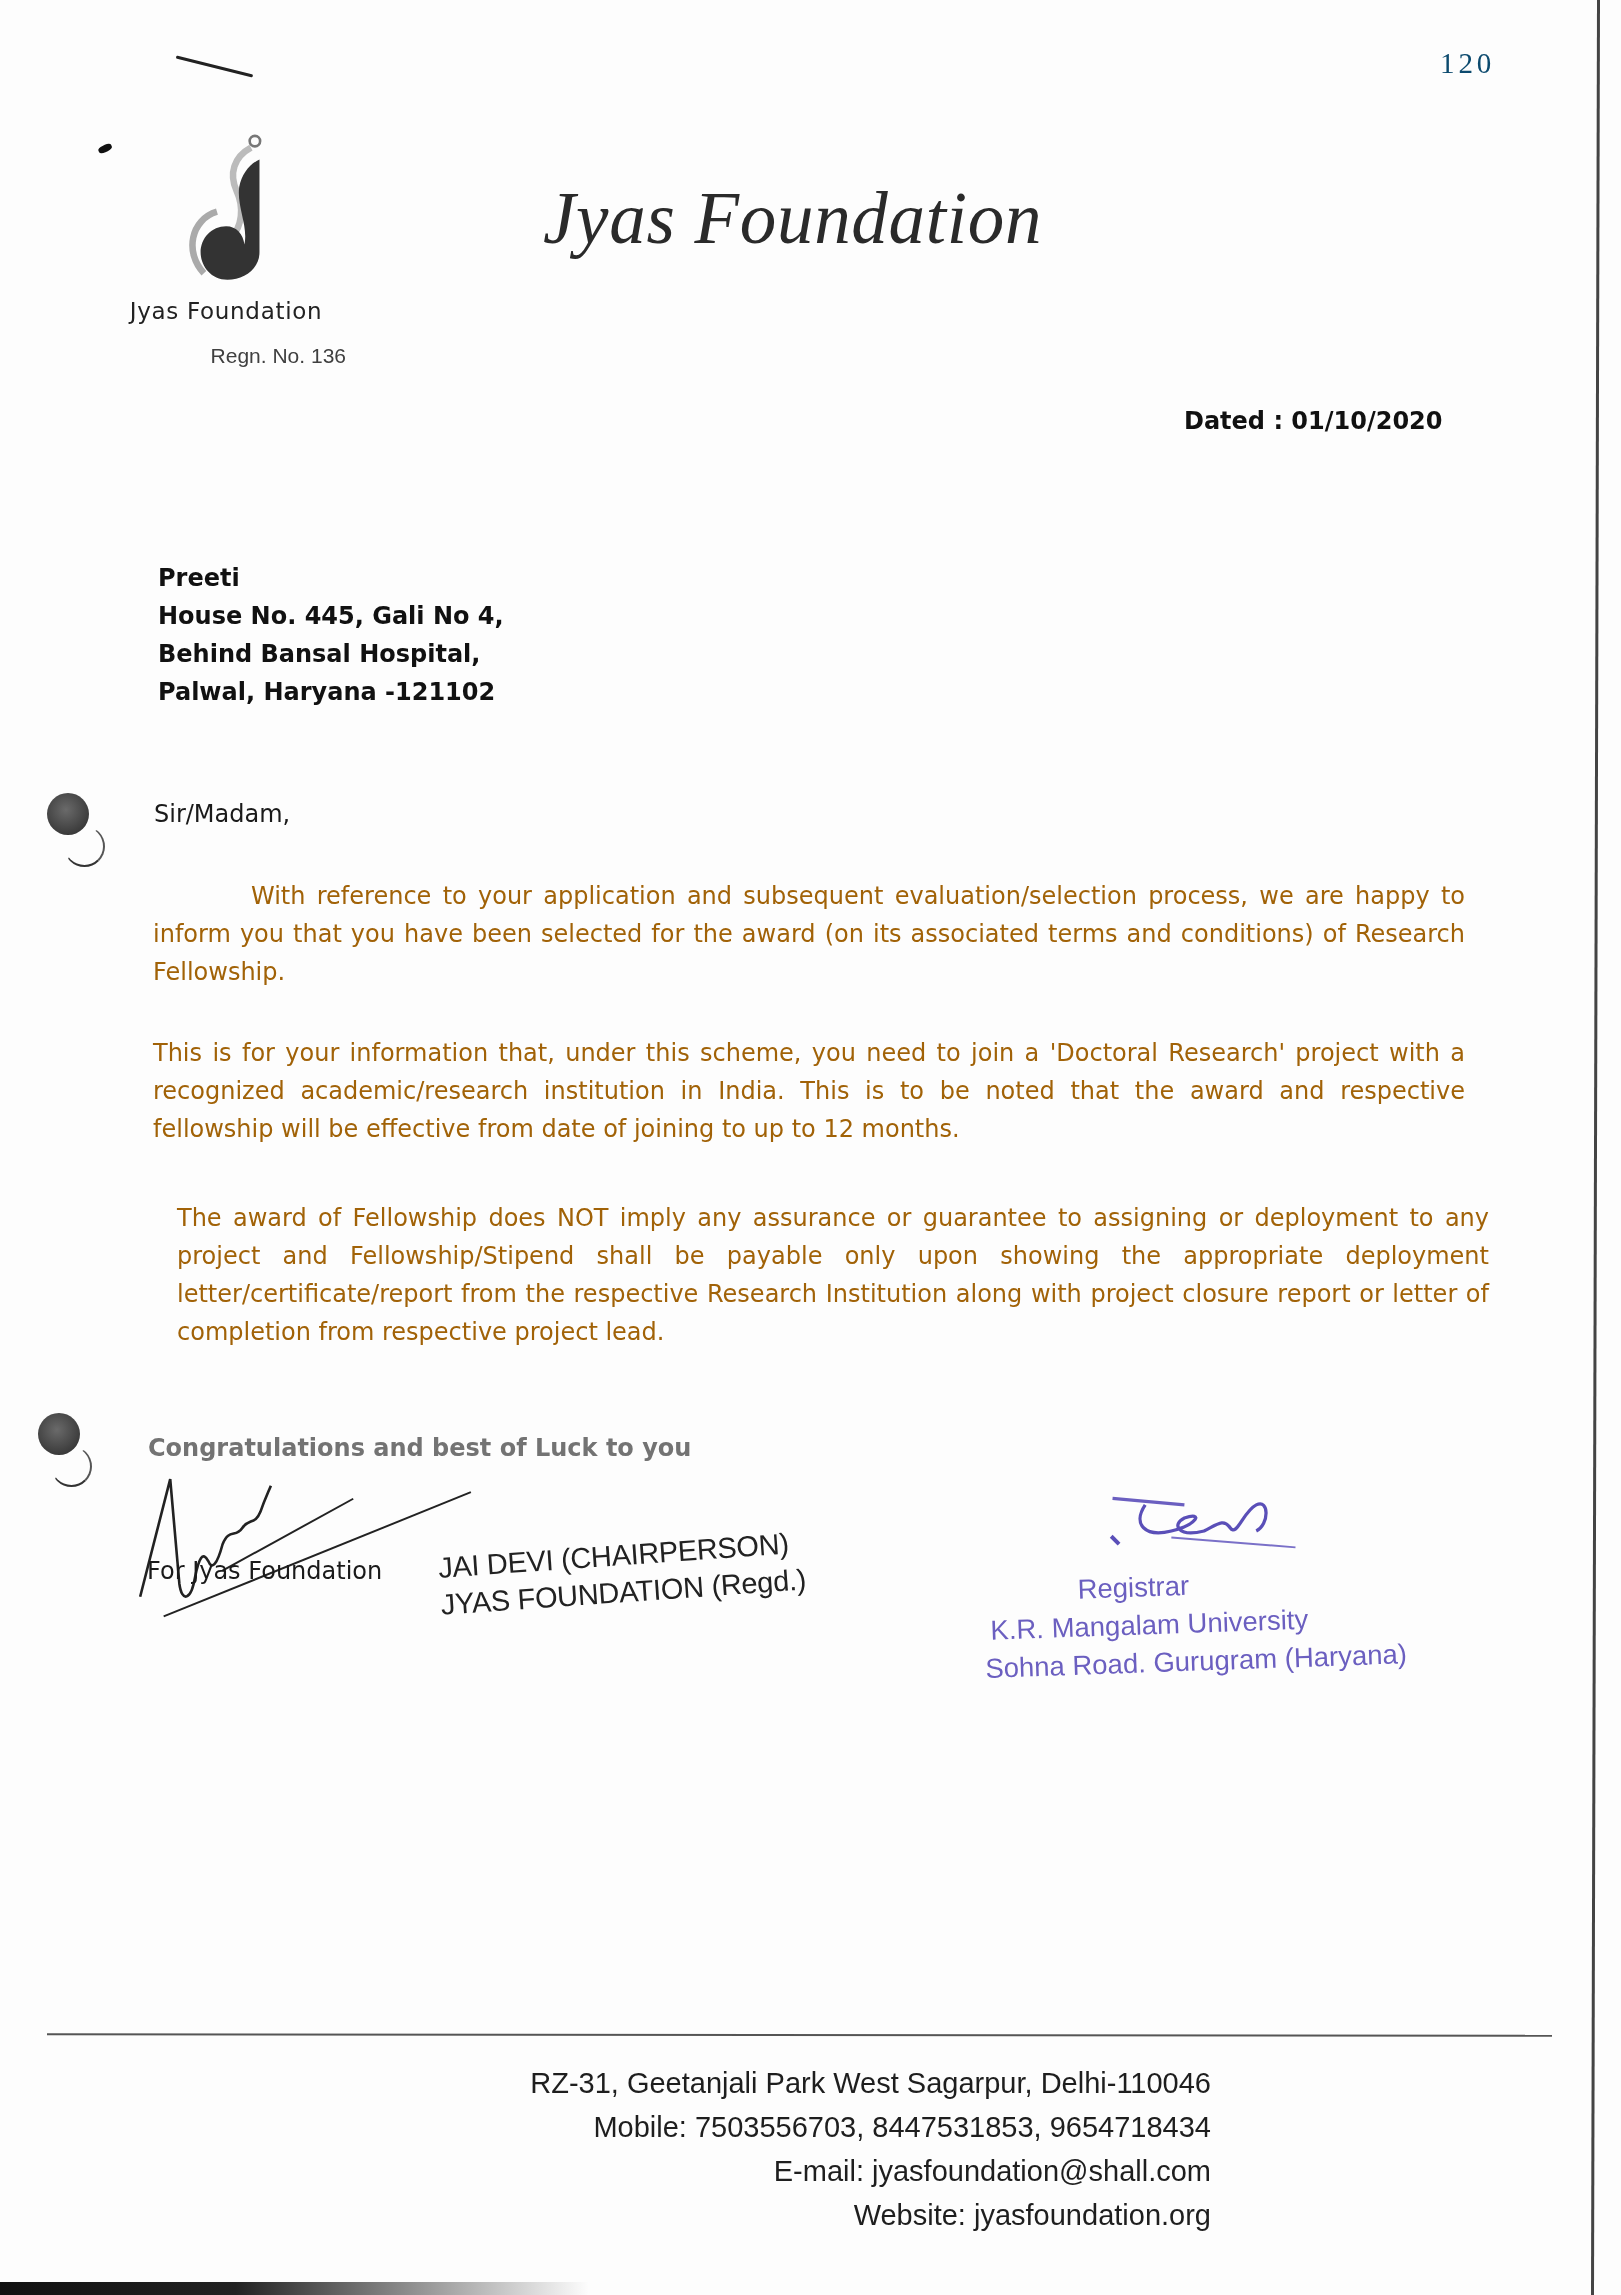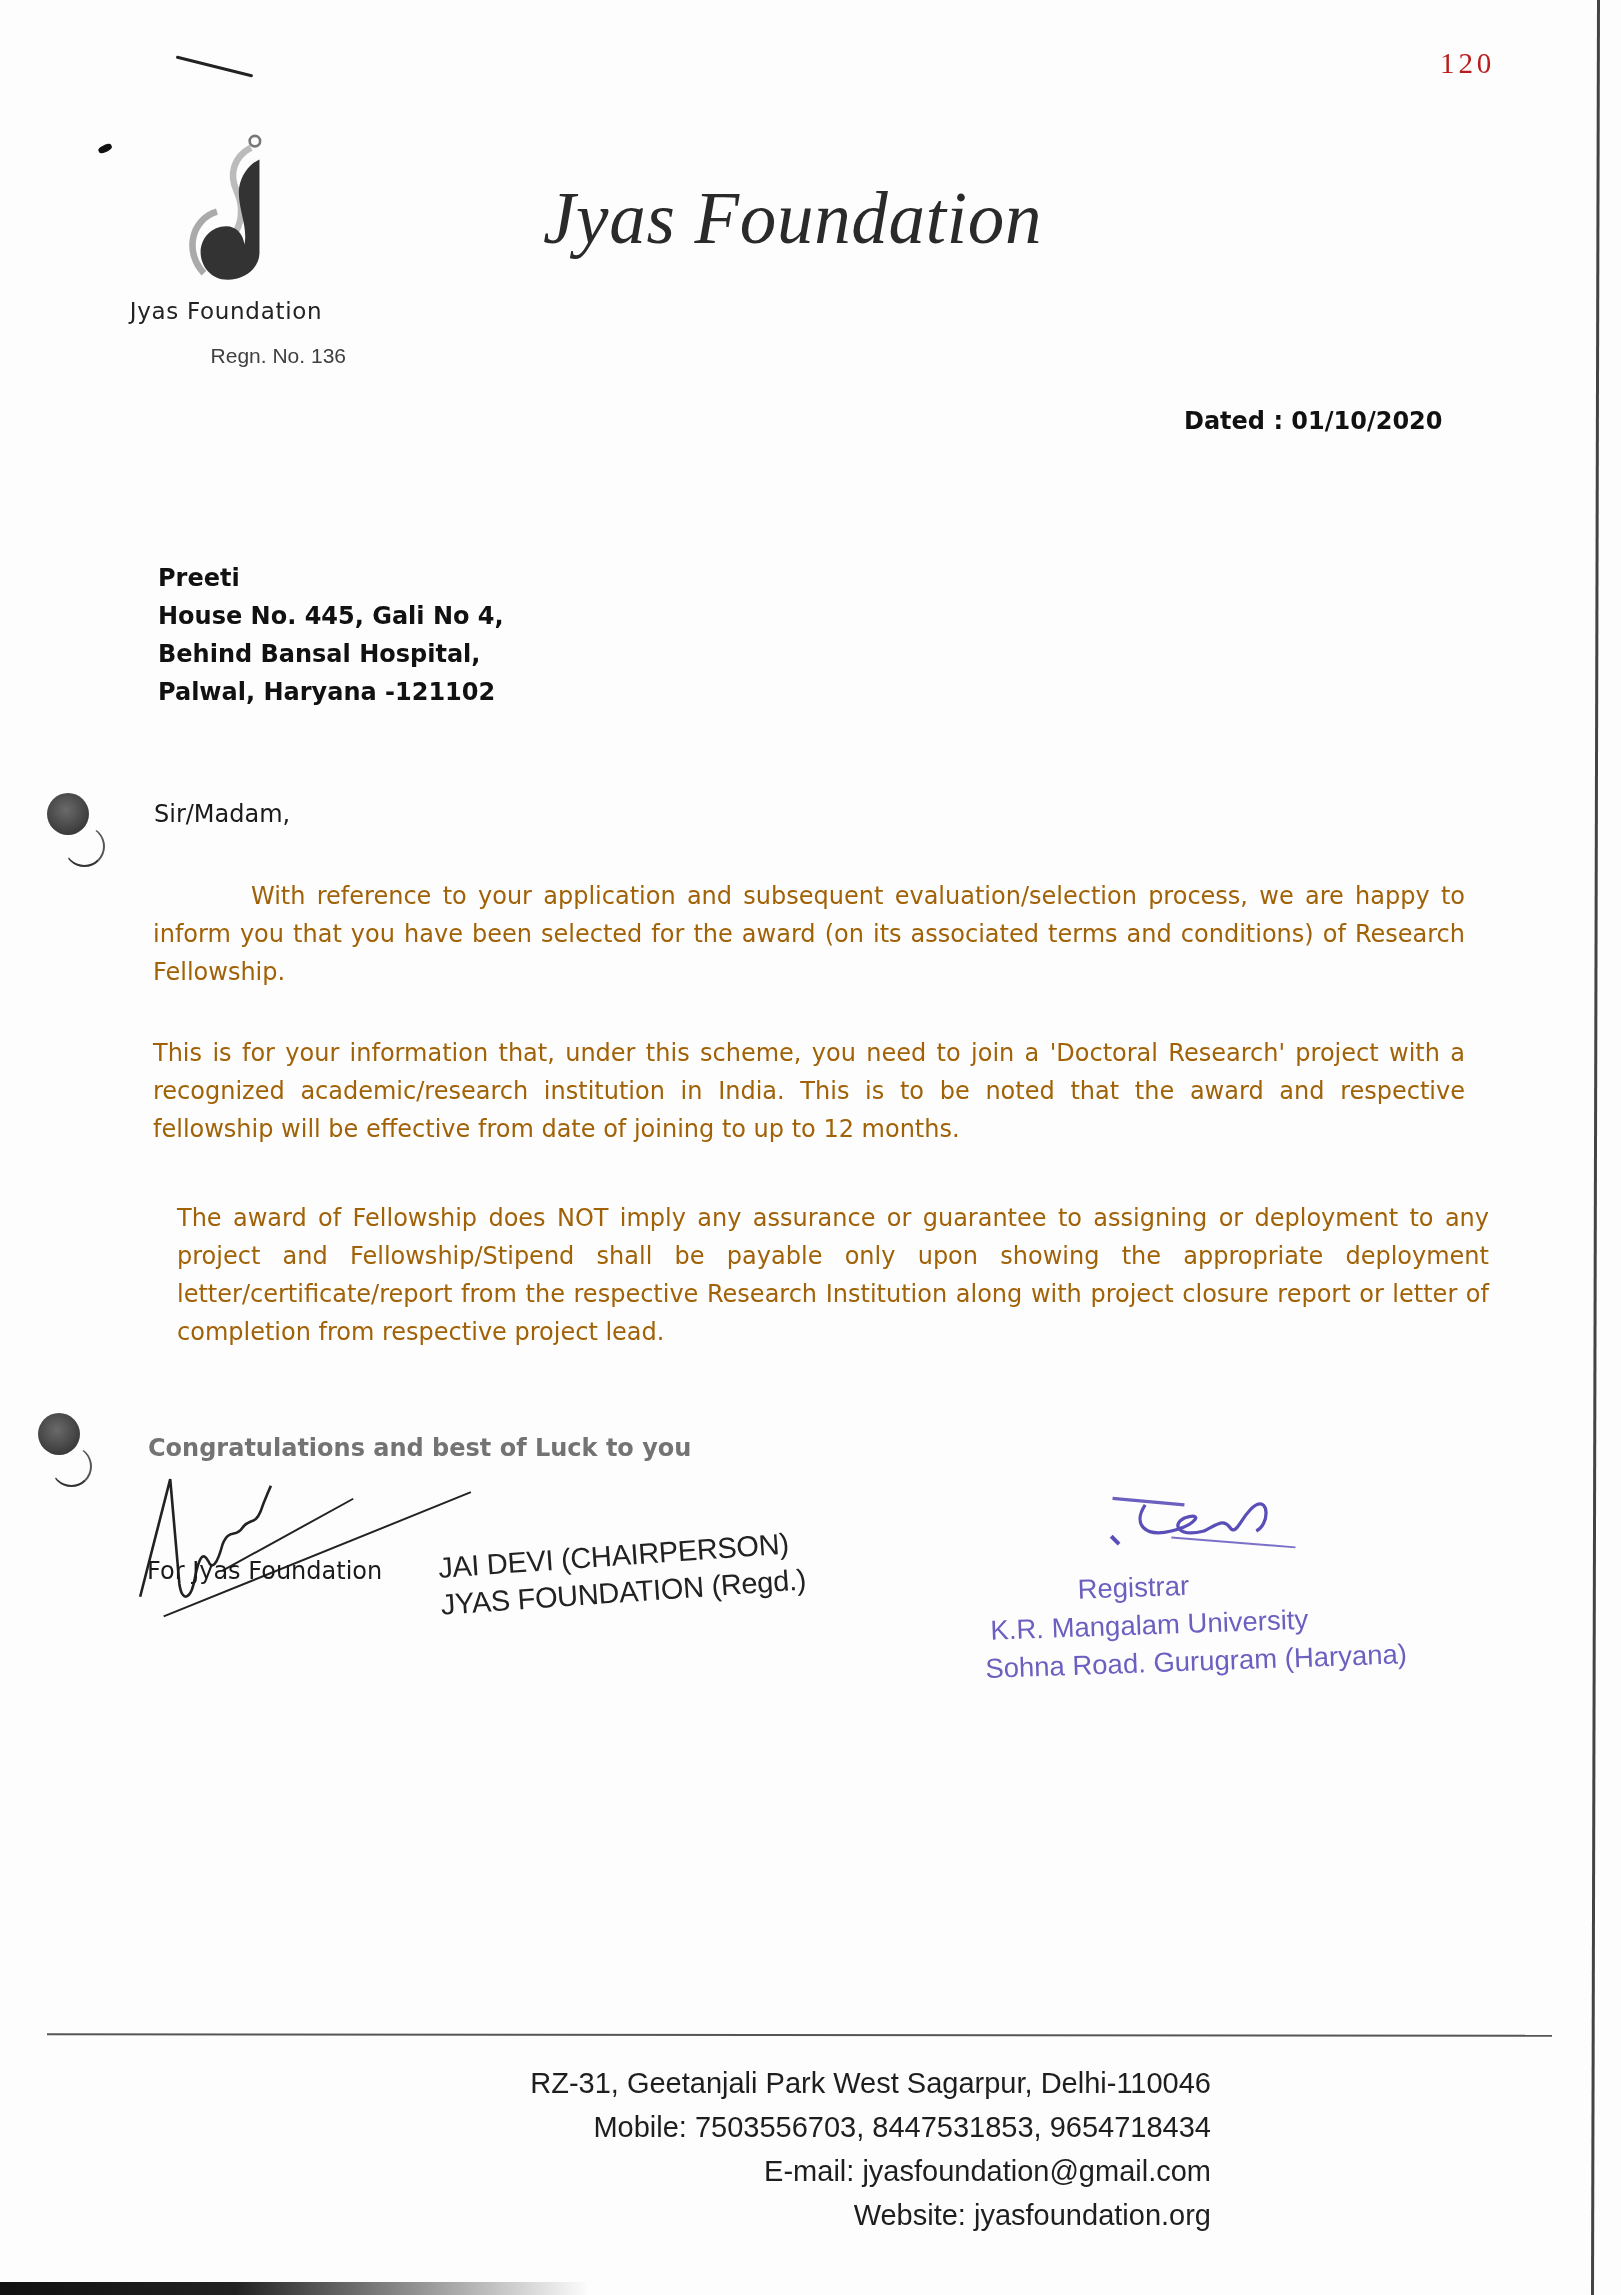--- a/index.html
+++ b/index.html
@@ -6,21 +6,21 @@
   body {
     width: 1622px; height: 2295px; position: relative; overflow: hidden;
     background: #fdfdfd;
     font-family: "DejaVu Sans", sans-serif;
     color: #1a1a1a;
   }
   .abs { position: absolute; }
   
   .scan-mark-top { left: 175px; top: 65px; width: 79px; height: 2.6px; background:#222; transform: rotate(14deg); border-radius: 1.3px; }
   .scan-mark-dot { left: 98px; top: 145px; width: 14.4px; height: 6.5px; background:#111; transform: rotate(-25deg); border-radius: 40%; }
-  .page-num { left: 1440px; top: 47px; font-family: "Liberation Serif", serif; font-size: 29px; color:#b91c1c; letter-spacing: 3.9px; text-align: right; }
+  .page-num { left: 1440px; top: 47px; font-family: "Liberation Serif", serif; font-size: 29px; color:#0c4a6e; letter-spacing: 3.9px; text-align: right; }
 
   
   .logo { left: 171px; top: 128px; width: 105px; height: 157px; }
   .logo-name { left: 115px; top: 298px; width: 222px; text-align:center; font-family:"DejaVu Sans", sans-serif; font-size: 23px; letter-spacing: 0.7px; color:#222; }
   .logo-regn { left: 124px; top: 344px; width: 222px; text-align:right; font-family:"Liberation Sans", sans-serif; font-size: 21px; color:#404040; }
 
   .title { left: 543px; top: 177px; font-family: "Liberation Serif", serif; font-style: italic; font-size: 73px; color:#2a2a2a; letter-spacing: 0.7px; }
 
   .dated { left: 1184px; top: 407px; font-family:"DejaVu Sans", sans-serif; font-weight: bold; font-size: 24px; color:#111; }
 
@@ -114,19 +114,19 @@
 <div class="abs reg-stamp">
   <div class="l1">Registrar</div>
   <div class="l2">K.R. Mangalam University</div>
   <div>Sohna Road. Gurugram (Haryana)</div>
 </div>
 
 <div class="abs footer-rule"></div>
 <div class="abs footer">
   <div>RZ-31, Geetanjali Park West Sagarpur, Delhi-110046</div>
   <div>Mobile: 7503556703, 8447531853, 9654718434</div>
-  <div>E-mail: jyasfoundation@gmail.com</div>
+  <div>E-mail: jyasfoundation@shall.com</div>
   <div>Website: jyasfoundation.org</div>
 </div>
 
 <div class="abs right-edge"></div>
 <div class="abs bottom-shadow"></div>
 
 
 </body></html>

